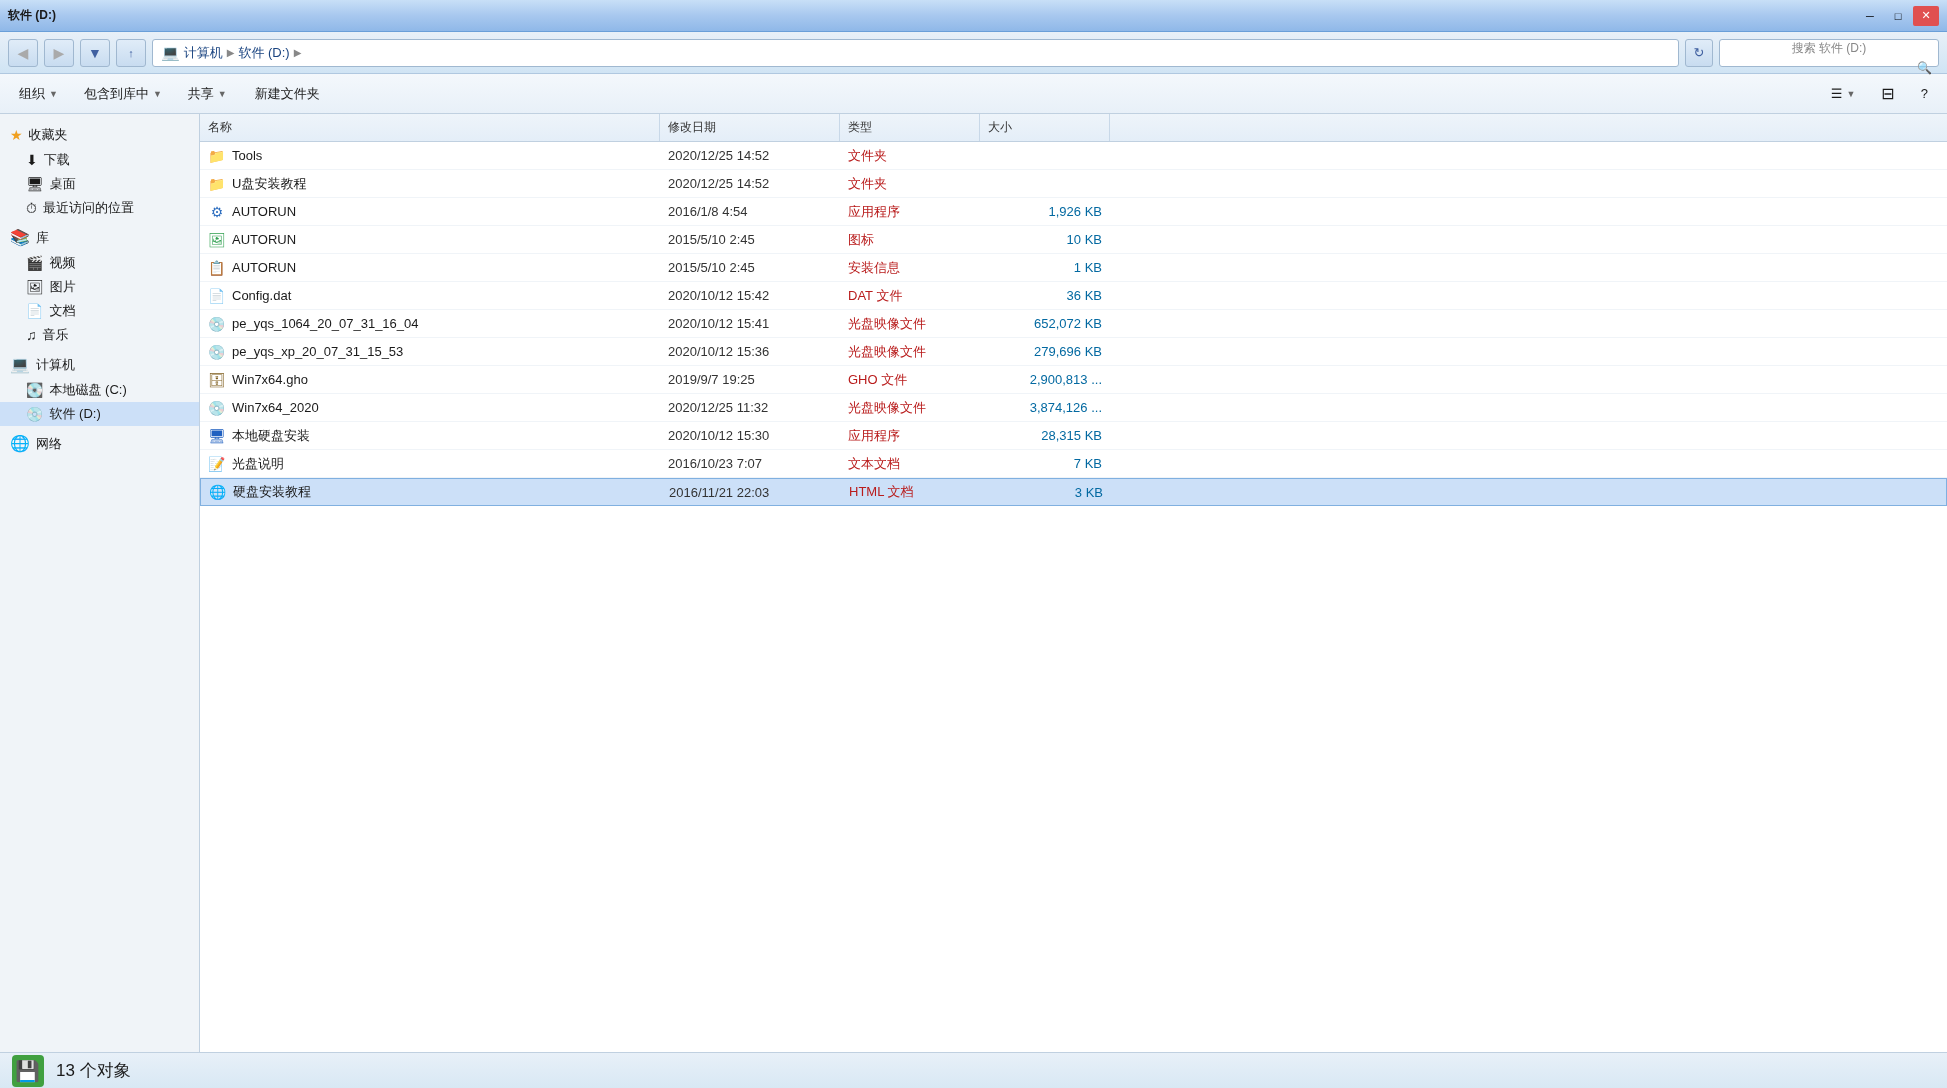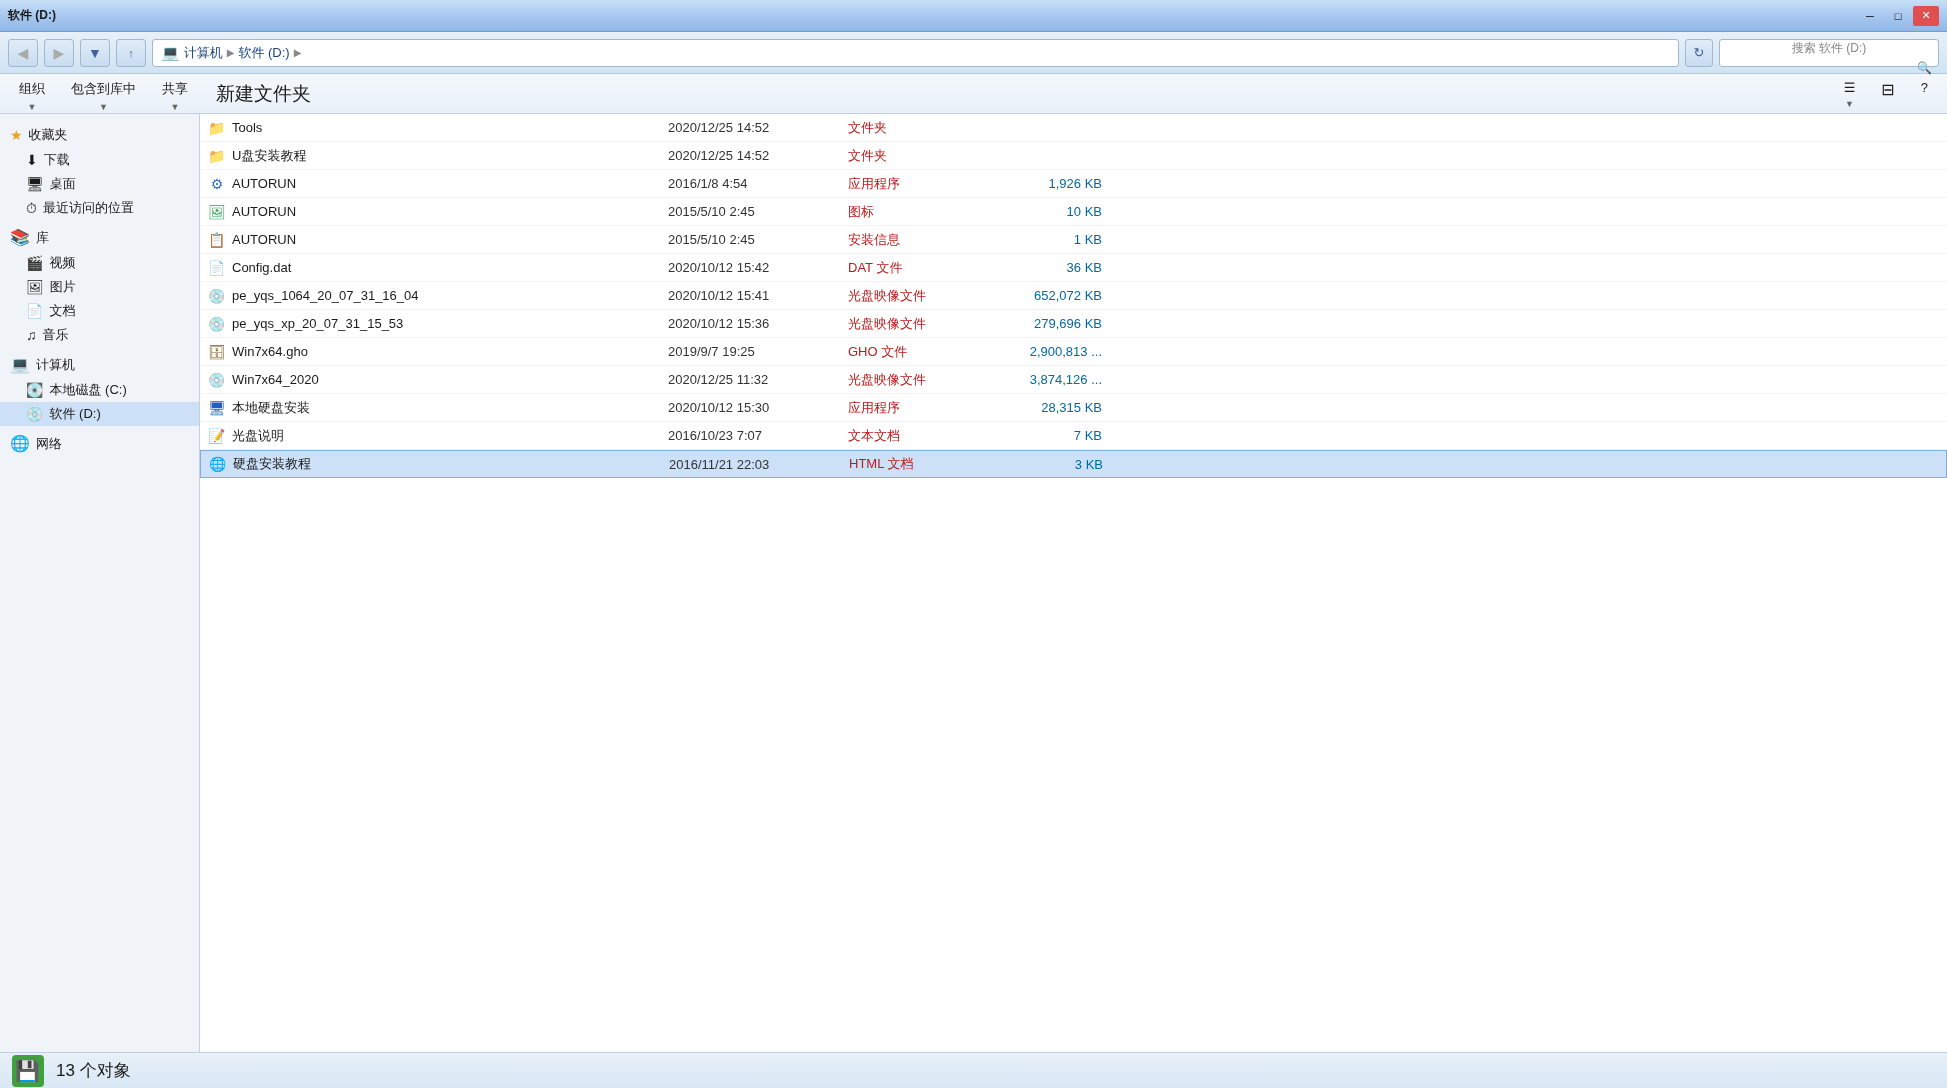--- a/index.html
+++ b/index.html
@@ -126,31 +126,30 @@
       padding: 0 10px;
       background: transparent;
       border: 1px solid transparent;
       border-radius: 3px;
       cursor: pointer;
       display: flex;
       align-items: center;
       gap: 4px;
       font-size: 13px;
       color: #1a1a1a;
-      flex-direction: column;
     }
     .toolbar-btn .arrow { font-size: 9px; color: #666; }
     .new-folder-btn {
       height: 30px;
       padding: 0 12px;
       background: transparent;
       border: 1px solid transparent;
       border-radius: 3px;
       cursor: pointer;
-      font-size: 19px;
+      font-size: 13px;
       color: #1a1a1a;
       text-align: right;
     }
     .toolbar-right {
       margin-left: auto;
       display: flex;
       align-items: center;
       gap: 4px;
     }
 
@@ -419,20 +418,26 @@
     <div class="sidebar-section">
       <div class="sidebar-header">
         <span class="icon">🌐</span>
         <span>网络</span>
       </div>
     </div>
   </div>
 
   <div class="file-area">
 
+    <div class="file-header">
+      <div class="col-header col-name">名称</div>
+      <div class="col-header col-date">修改日期</div>
+      <div class="col-header col-type">类型</div>
+      <div class="col-header col-size">大小</div>
+    </div>
 
     <div class="file-list" id="file-list-container">
     <div class="file-row">
     <div class="file-cell name">
       <span class="file-icon icon-folder">📁</span>
       <span>Tools</span>
     </div>
     <div class="file-cell date">2020/12/25 14:52</div>
     <div class="file-cell type">文件夹</div>
     <div class="file-cell size"></div>

